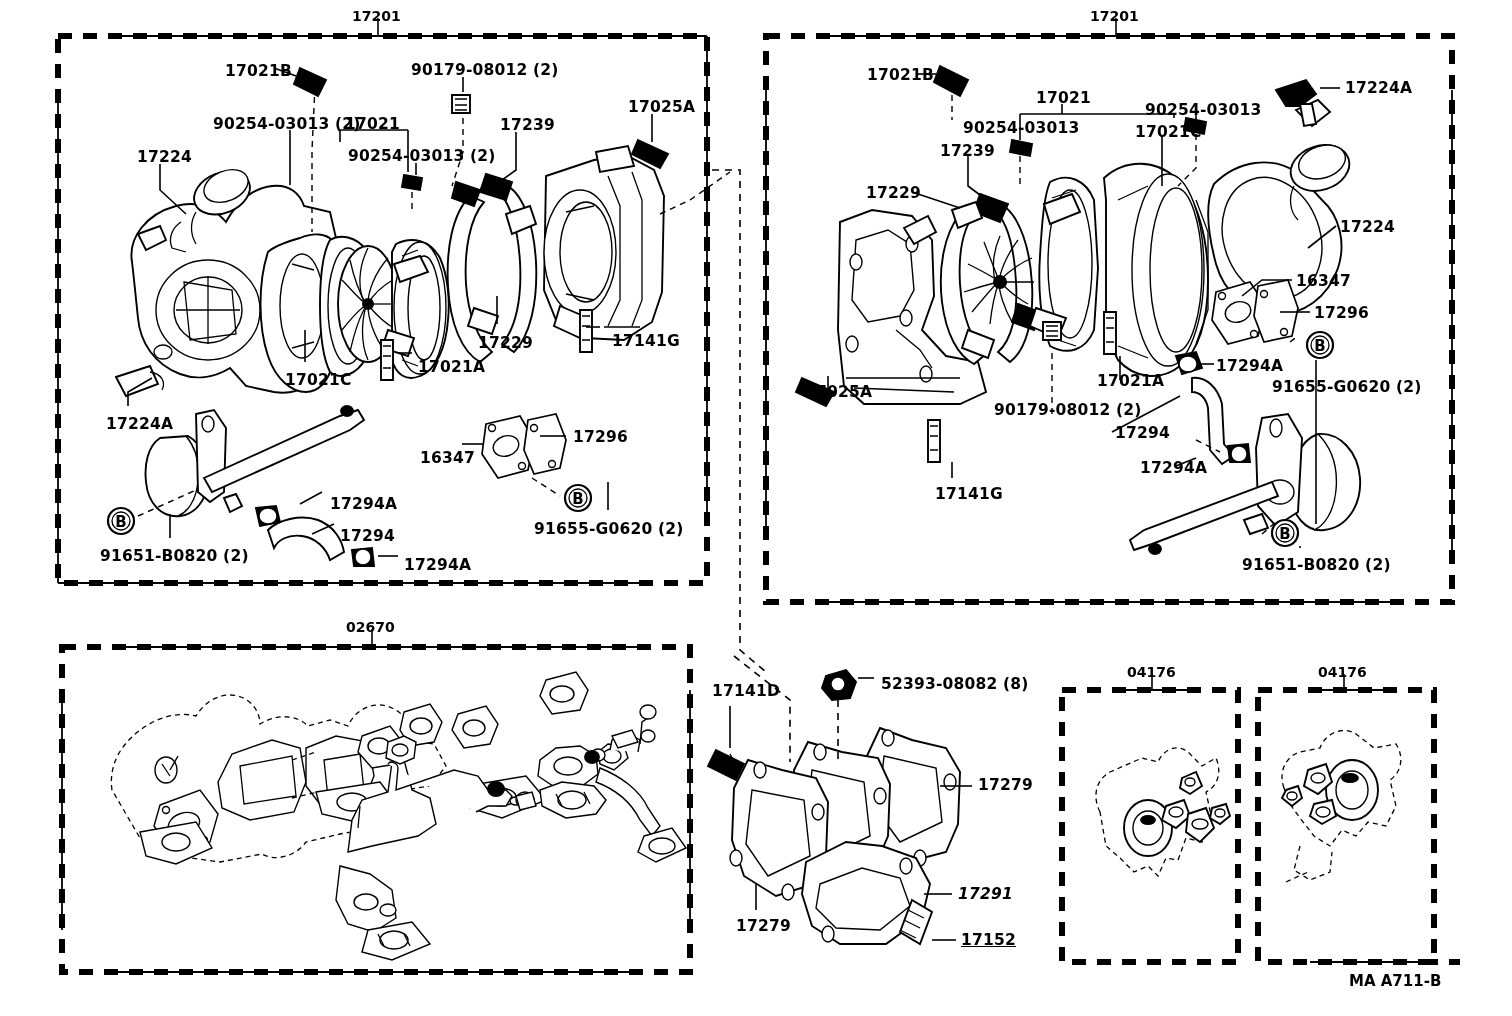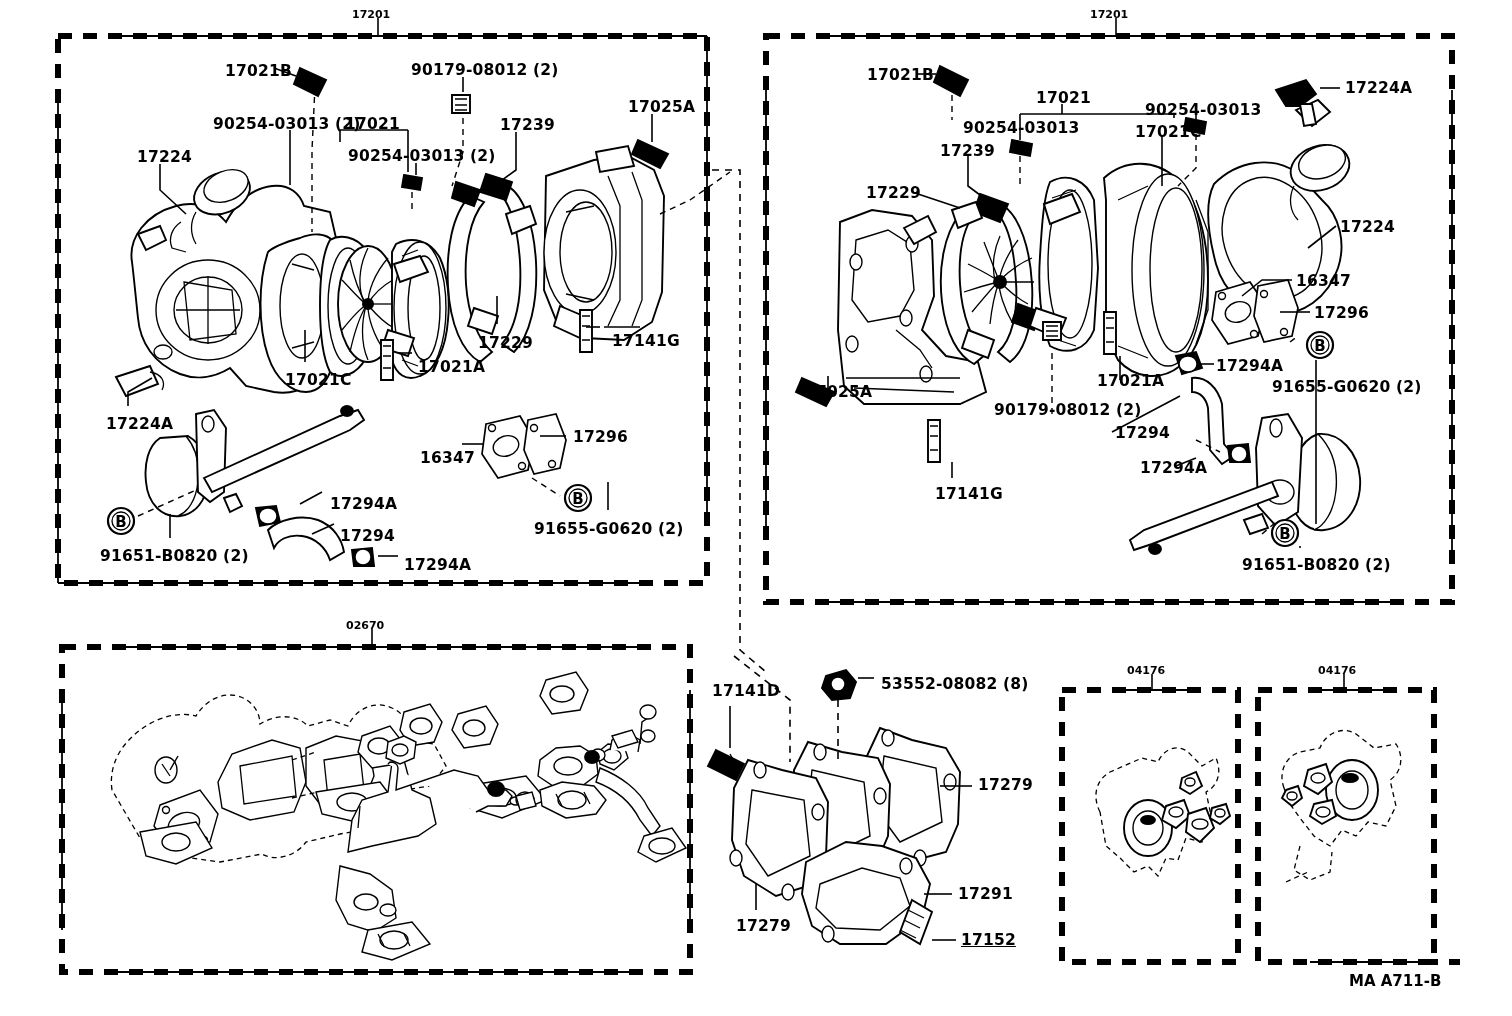--- a/index.html
+++ b/index.html
@@ -1,21 +1,21 @@
 <!DOCTYPE html>
 <html><head>
 <meta charset="utf-8">
 <style>
   html,body{margin:0;padding:0;background:#fff;}
   body{width:1512px;height:1016px;position:relative;overflow:hidden;
        font-family:"DejaVu Sans","Liberation Sans",sans-serif;color:#000;}
   .stage{position:absolute;left:0;top:0;width:1512px;height:1016px;}
   .lbl{position:absolute;font-weight:bold;font-size:15.5px;letter-spacing:.2px;
        white-space:nowrap;color:#000;line-height:1;}
-  .grp{position:absolute;font-weight:bold;font-size:11px;white-space:nowrap;}
+  .grp{position:absolute;font-weight:bold;font-size:14px;white-space:nowrap;}
   .foot{position:absolute;font-weight:bold;font-size:15px;white-space:nowrap;}
   svg{position:absolute;left:0;top:0;overflow:visible;}
   .ln{stroke:#000;stroke-width:1.6;fill:none;}
   .ln2{stroke:#000;stroke-width:1.3;fill:none;}
   .dsh{stroke:#000;stroke-width:1.6;fill:none;stroke-dasharray:7 6;}
   .dsh2{stroke:#000;stroke-width:1.4;fill:none;stroke-dasharray:6 5;}
   .bdr{stroke:#000;stroke-width:6;fill:none;stroke-dasharray:14 11;stroke-linecap:butt;}
   .solid{stroke:#000;stroke-width:1.8;fill:none;}
   .part{stroke:#000;stroke-width:1.9;fill:#fff;}
   .partf{stroke:#000;stroke-width:1.9;fill:#000;}
@@ -602,22 +602,22 @@
 <div class="lbl" style="left:1272px;top:380px;">91655-G0620 (2)</div>
 <div class="lbl" style="left:1216px;top:359px;">17294A</div>
 <div class="lbl" style="left:1097px;top:374px;">17021A</div>
 <div class="lbl" style="left:994px;top:403px;">90179-08012 (2)</div>
 <div class="lbl" style="left:1115px;top:426px;">17294</div>
 <div class="lbl" style="left:1140px;top:461px;">17294A</div>
 <div class="lbl" style="left:805px;top:385px;">17025A</div>
 <div class="lbl" style="left:935px;top:487px;">17141G</div>
 <div class="lbl" style="left:1242px;top:558px;">91651-B0820 (2)</div>
 
-<div class="lbl" style="left:881px;top:677px;">53552-08082 (8)</div>
+<div class="lbl" style="left:881px;top:677px;">52393-08082 (8)</div>
 <div class="lbl" style="left:712px;top:667px;margin-top:17px;">17141D</div>
 <div class="lbl" style="left:978px;top:778px;">17279</div>
-<div class="lbl" style="left:958px;top:887px;">17291</div>
+<div class="lbl" style="left:958px;top:887px;font-style:italic;">17291</div>
 <div class="lbl" style="left:736px;top:919px;">17279</div>
 <div class="lbl" style="left:961px;top:933px;text-decoration:underline;">17152</div>
 
 <div class="foot" style="left:1349px;top:972px;">MA A711-B</div>
 
 </div>
 
 </body></html>

